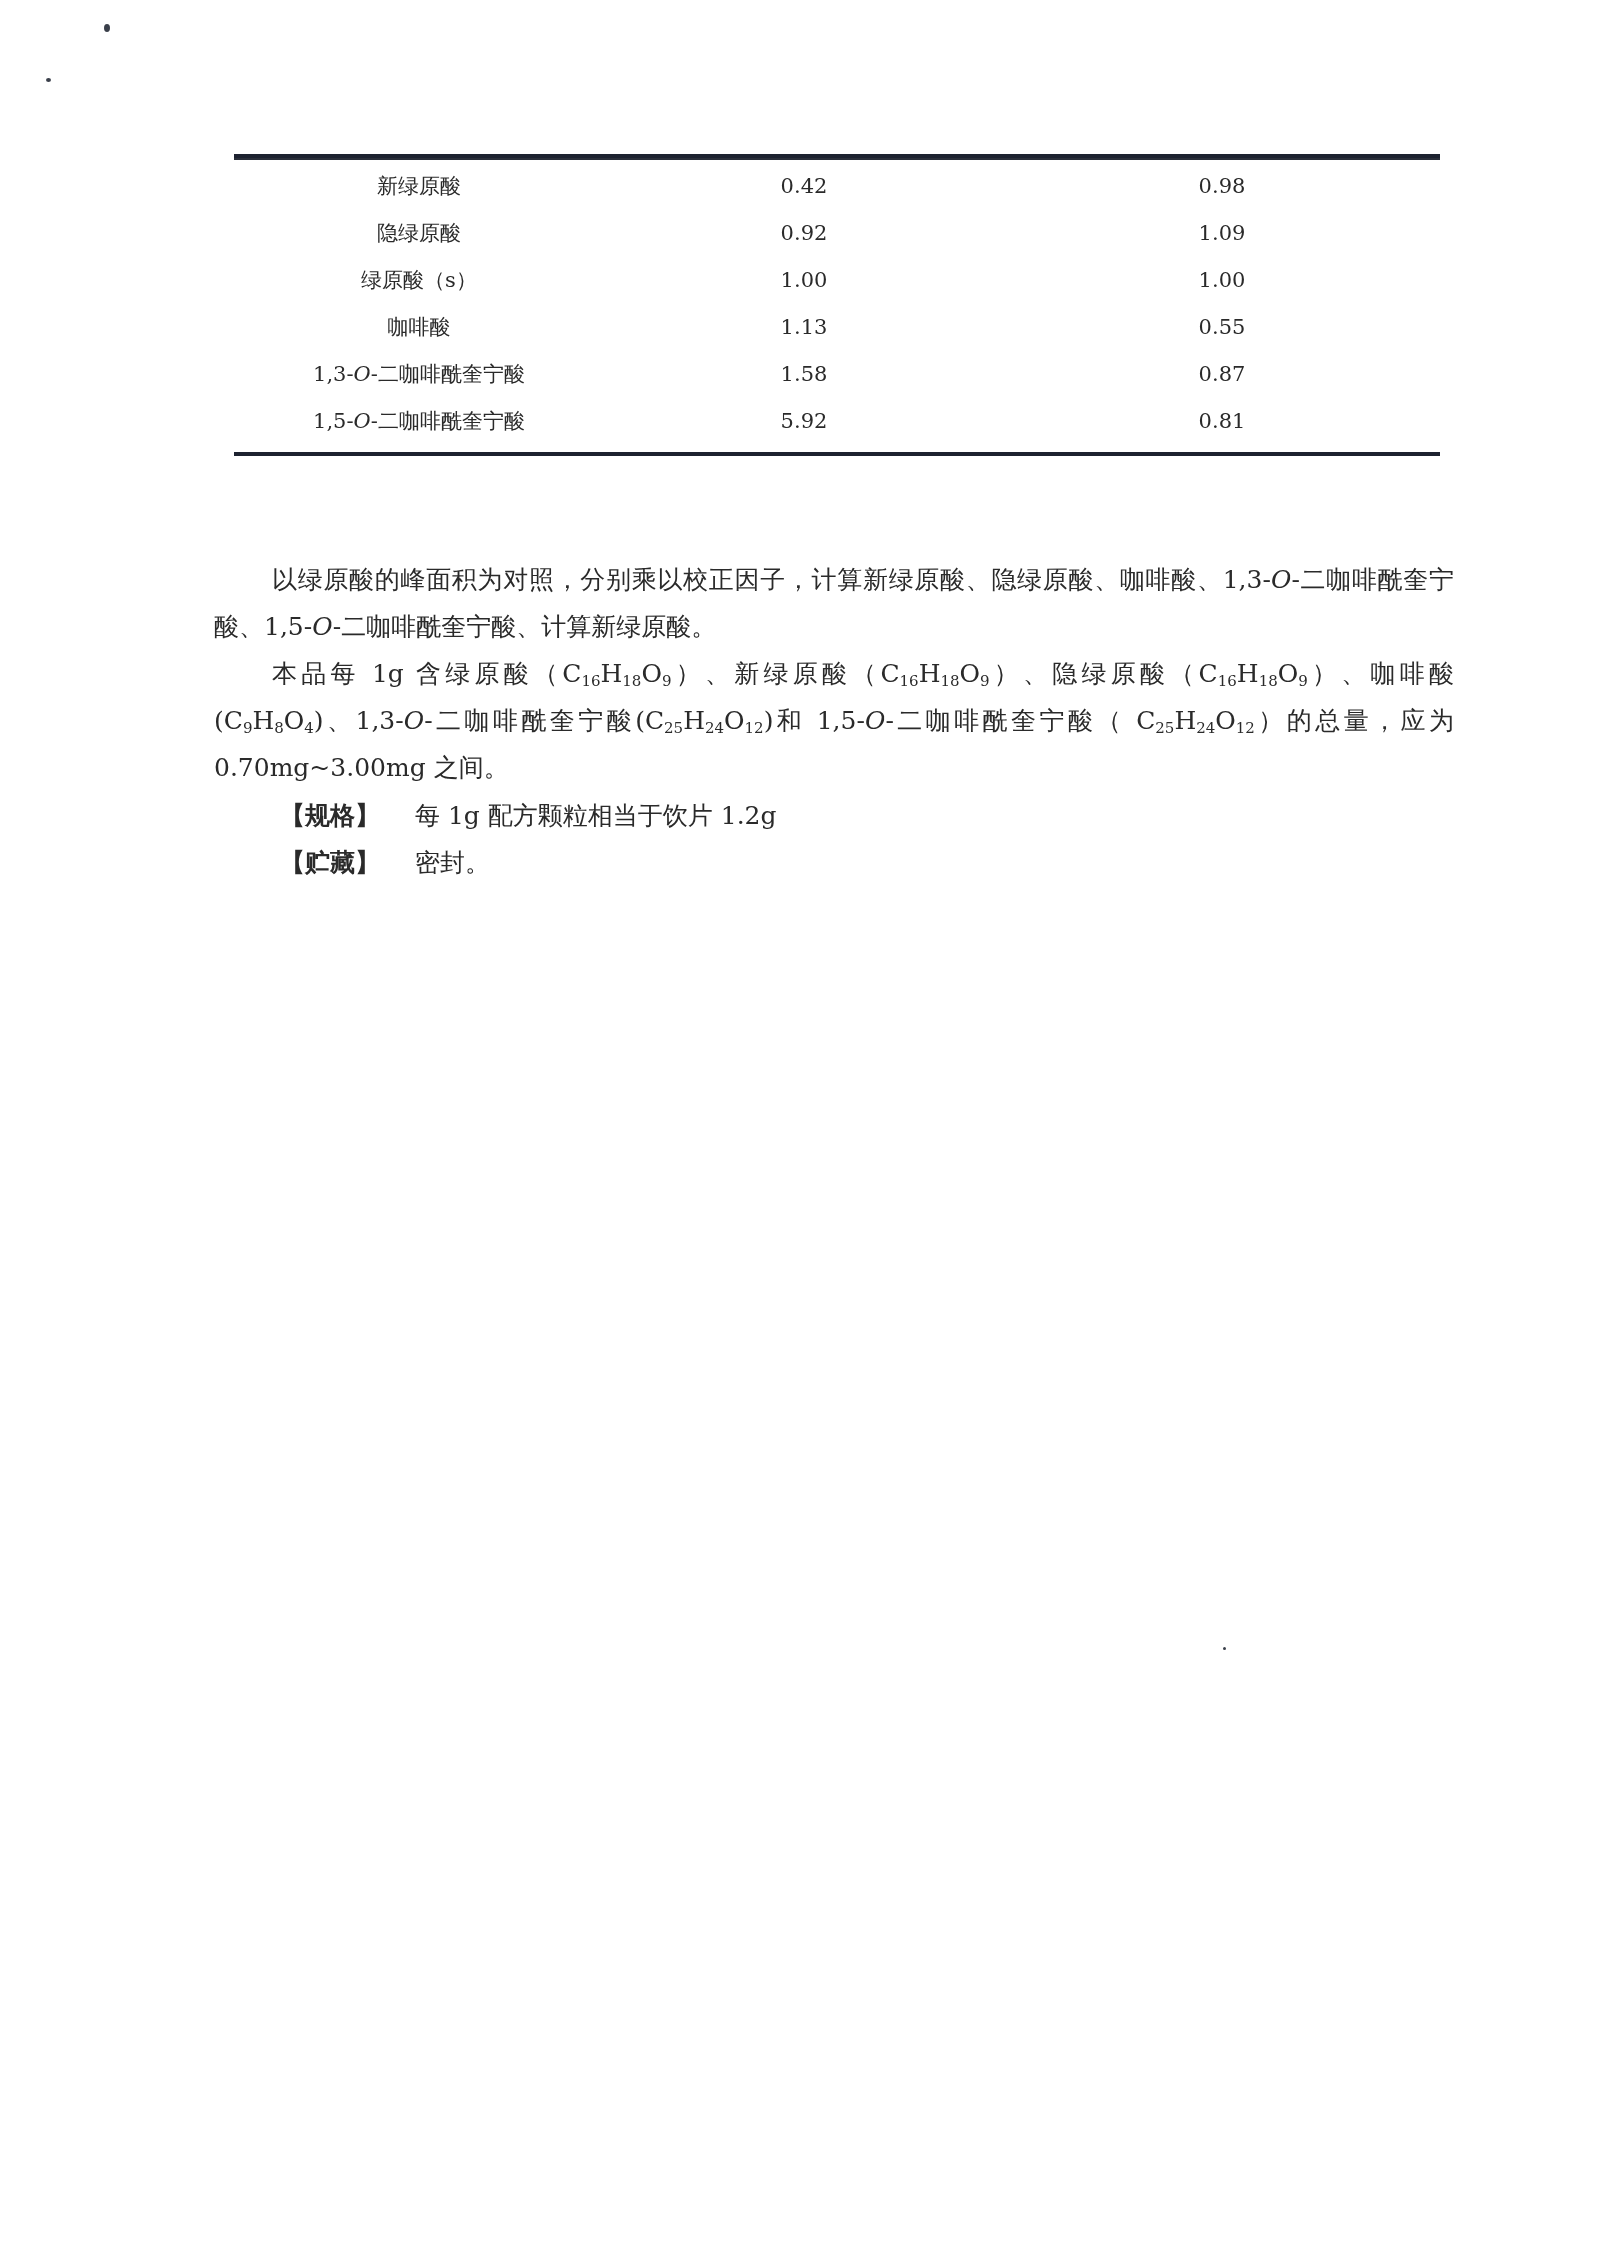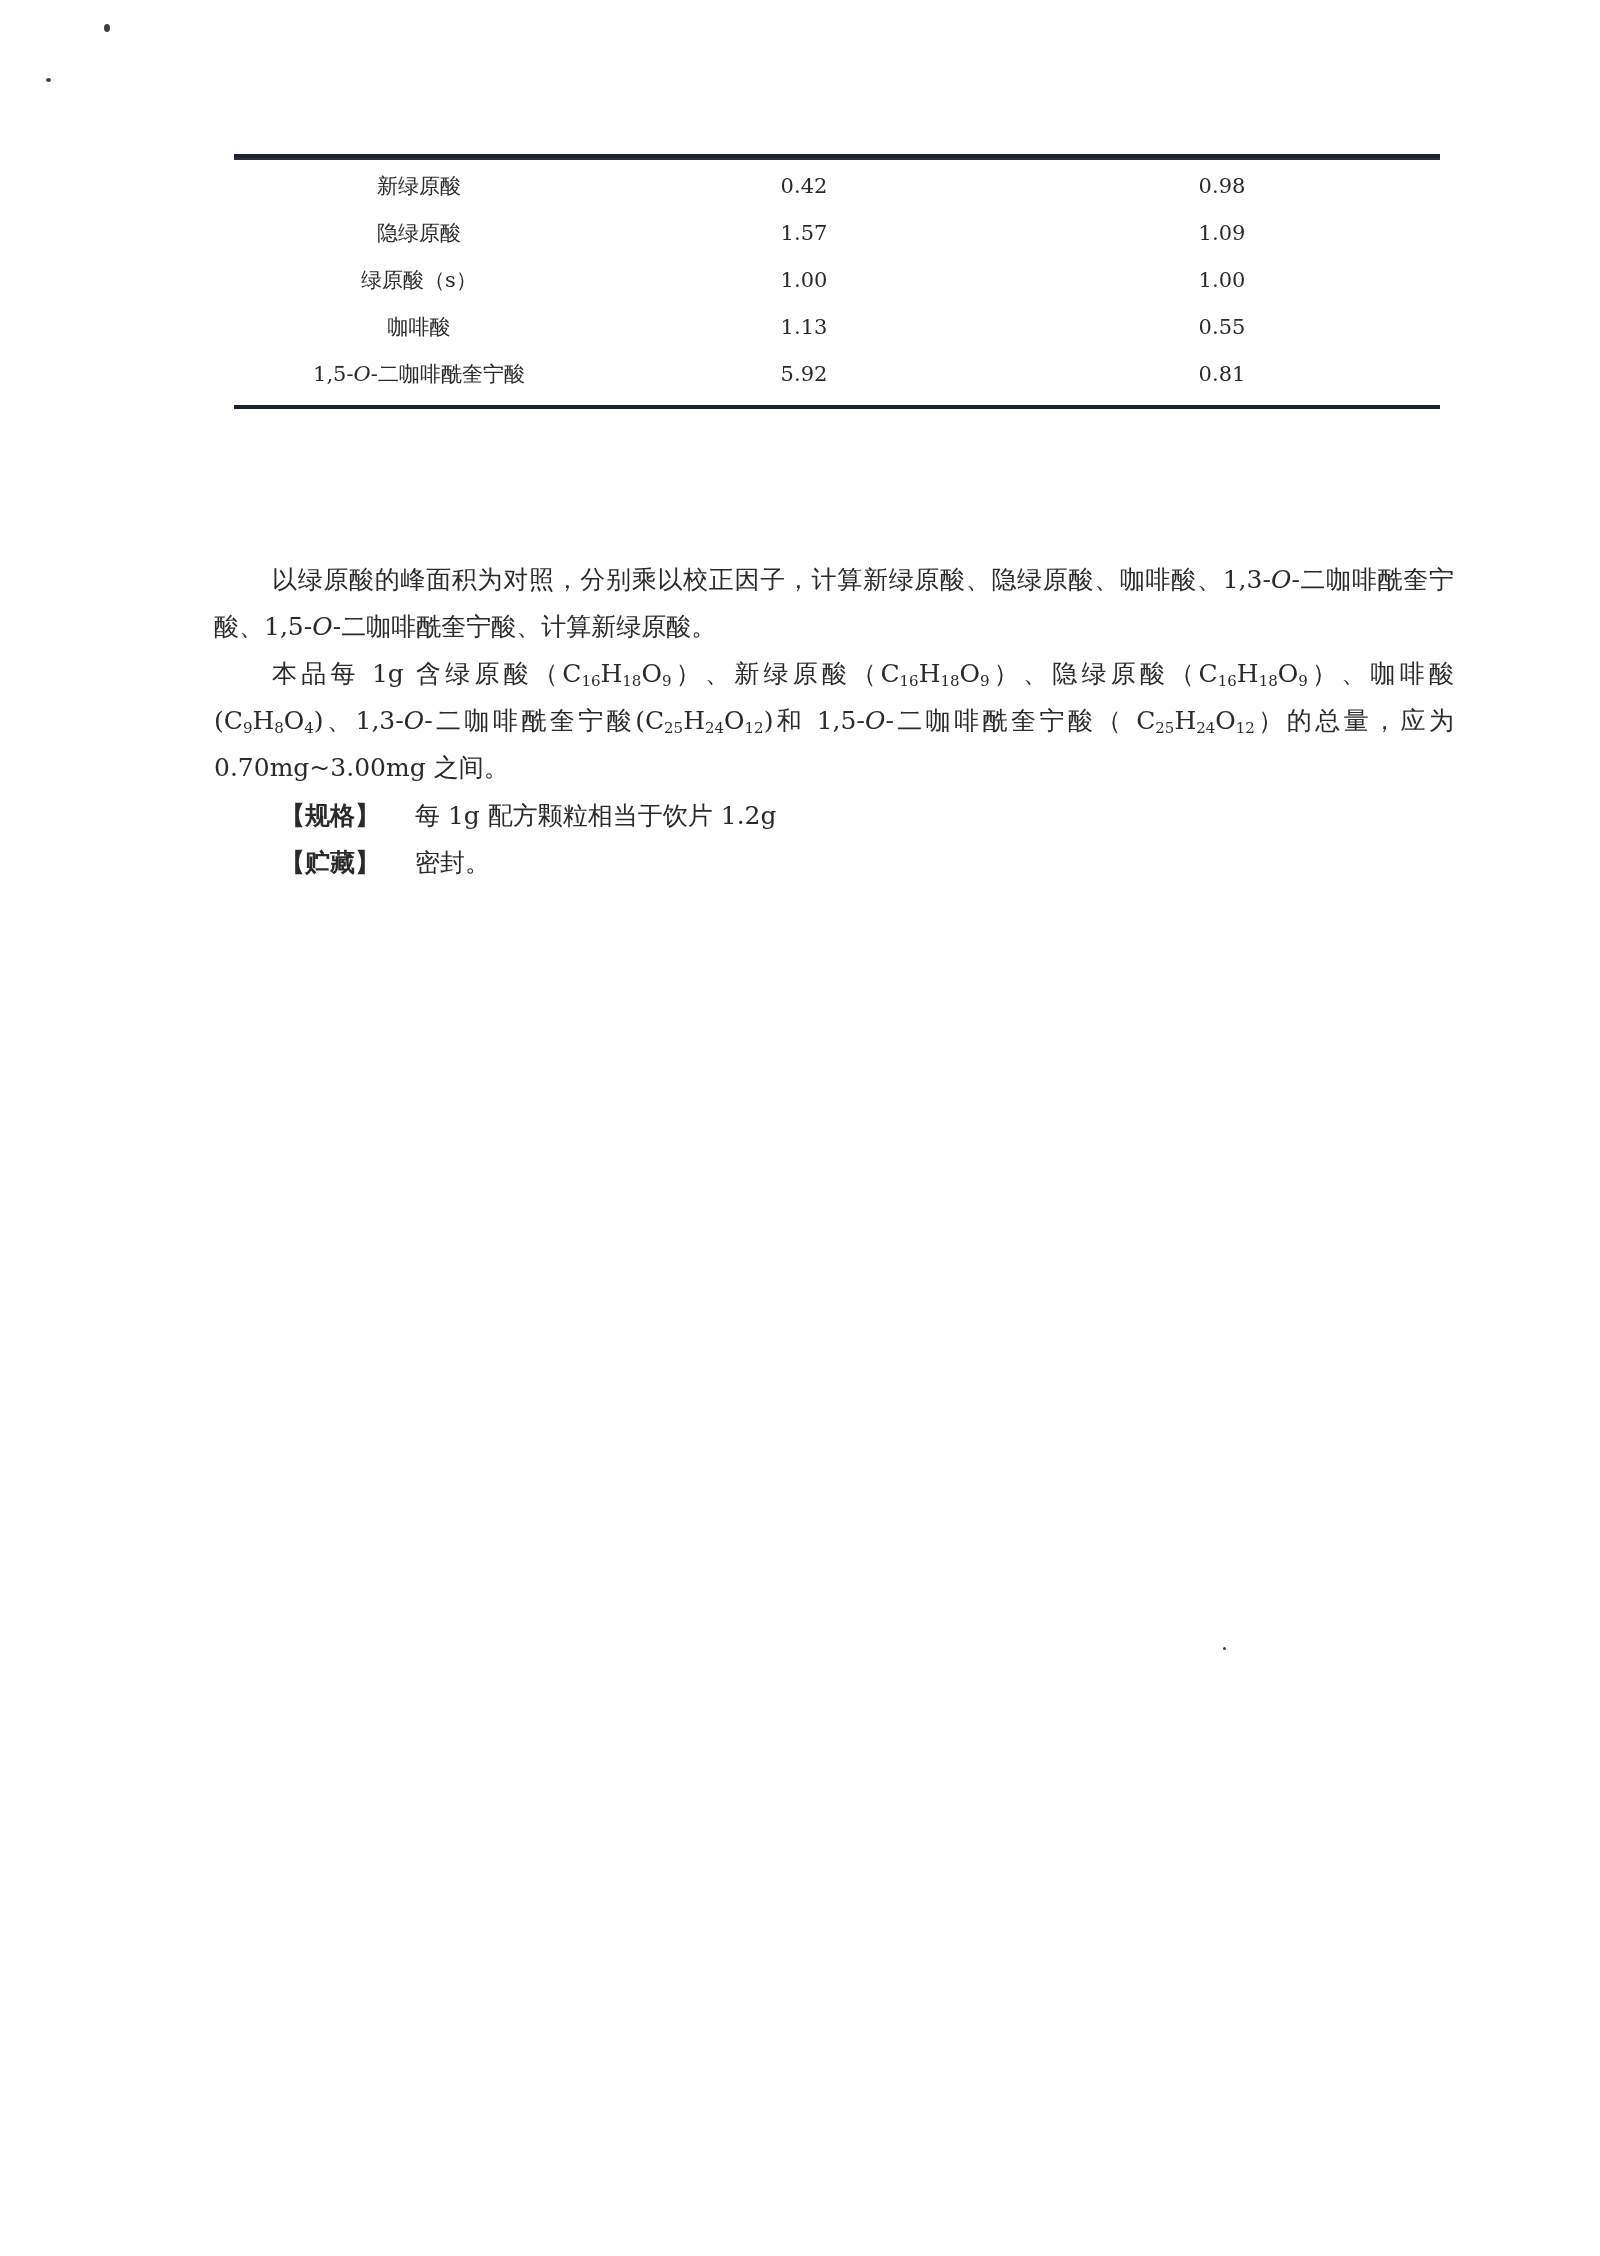--- a/index.html
+++ b/index.html
@@ -107,32 +107,37 @@
   <div class="rule-thick"></div>
   <div class="rule-thin"></div>
   <div class="t-body">
     <div class="t-row">
       <div class="t-cell c1"><span></span><span class="ital"></span><span>新绿原酸</span></div>
       <div class="t-cell c2">0.42</div>
       <div class="t-cell c3">0.98</div>
     </div>
     <div class="t-row">
       <div class="t-cell c1"><span></span><span class="ital"></span><span>隐绿原酸</span></div>
-      <div class="t-cell c2">1.57</div>
+      <div class="t-cell c2">0.92</div>
       <div class="t-cell c3">1.09</div>
     </div>
     <div class="t-row">
       <div class="t-cell c1"><span></span><span class="ital"></span><span>绿原酸（s）</span></div>
       <div class="t-cell c2">1.00</div>
       <div class="t-cell c3">1.00</div>
     </div>
     <div class="t-row">
       <div class="t-cell c1"><span></span><span class="ital"></span><span>咖啡酸</span></div>
       <div class="t-cell c2">1.13</div>
       <div class="t-cell c3">0.55</div>
+    </div>
+    <div class="t-row">
+      <div class="t-cell c1"><span>1,3-</span><span class="ital">O</span><span>-二咖啡酰奎宁酸</span></div>
+      <div class="t-cell c2">1.58</div>
+      <div class="t-cell c3">0.87</div>
     </div>
     <div class="t-row">
       <div class="t-cell c1"><span>1,5-</span><span class="ital">O</span><span>-二咖啡酰奎宁酸</span></div>
       <div class="t-cell c2">5.92</div>
       <div class="t-cell c3">0.81</div>
     </div>
   </div>
   <div class="rule-thick"></div>
 </div>
 

